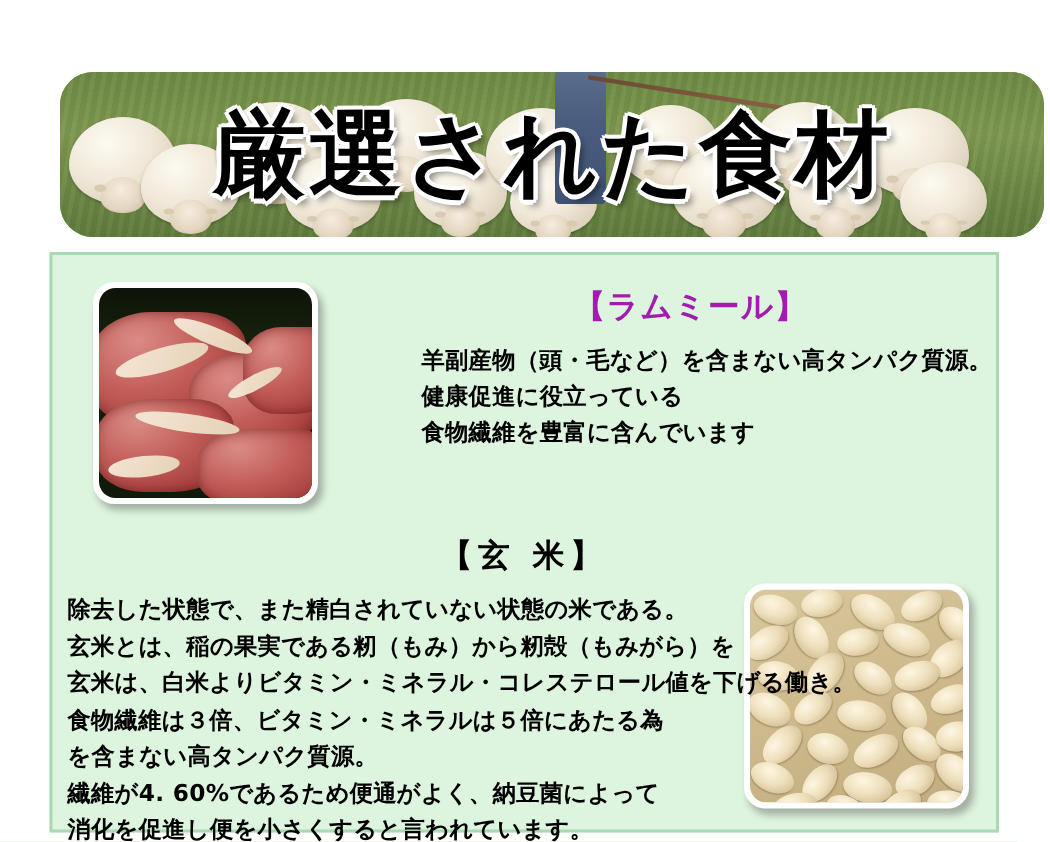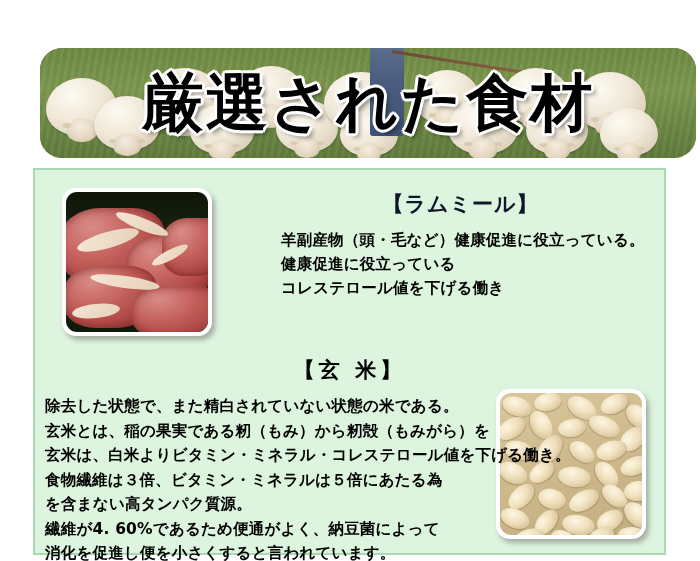--- a/index.html
+++ b/index.html
@@ -114,21 +114,21 @@
   .grain{
     position:absolute;border-radius:50%;
     background:radial-gradient(ellipse at 38% 32%,#fdf6e2 0%,#efe0bd 45%,#d6c298 80%,#bda87e 100%);
     box-shadow:0 1px 1px rgba(120,100,65,.45);
   }
 
   
   .lamb-head{
     position:absolute;left:230px;right:8px;top:20px;
     text-align:center;
-    font-size:21px;font-weight:700;color:#0f172a;letter-spacing:1px;
+    font-size:21px;font-weight:700;color:#a21caf;letter-spacing:1px;
   }
   .lamb-body{
     position:absolute;left:246px;top:58px;right:10px;
     font-size:15.5px;font-weight:700;color:#000;
     line-height:24px;letter-spacing:.2px;
   }
 
   .rice-head{
     position:absolute;left:0;right:0;top:186px;
     text-align:center;
@@ -214,23 +214,23 @@
           <div class="fat" style="left:48px;top:26px;width:56px;height:12px;transform:rotate(22deg);"></div>
           <div class="fat" style="left:24px;top:84px;width:70px;height:12px;transform:rotate(8deg);"></div>
           <div class="fat" style="left:84px;top:58px;width:40px;height:10px;transform:rotate(-28deg);"></div>
           <div class="fat" style="left:6px;top:112px;width:48px;height:14px;transform:rotate(-6deg);"></div>
         </div>
       </div>
     </div>
 
     <div class="lamb-head">【ラムミール】</div>
     <div class="lamb-body">
-      <div class="line">羊副産物（頭・毛など）健康促進に役立っている。</div>
+      <div class="line">羊副産物（頭・毛など）を含まない高タンパク質源。</div>
       <div class="line">健康促進に役立っている</div>
-      <div class="line">コレステロール値を下げる働き</div>
+      <div class="line">食物繊維を豊富に含んでいます</div>
     </div>
 
     <div class="rice-head">【玄 米】</div>
 
     <div class="photo rice-photo">
       <div class="inner">
         <div class="rice">
           <div class="grain" style="left:2px;top:4px;width:30px;height:19px;transform:rotate(18deg);"></div>
           <div class="grain" style="left:34px;top:0px;width:28px;height:18px;transform:rotate(-12deg);"></div>
           <div class="grain" style="left:66px;top:5px;width:32px;height:20px;transform:rotate(32deg);"></div>

